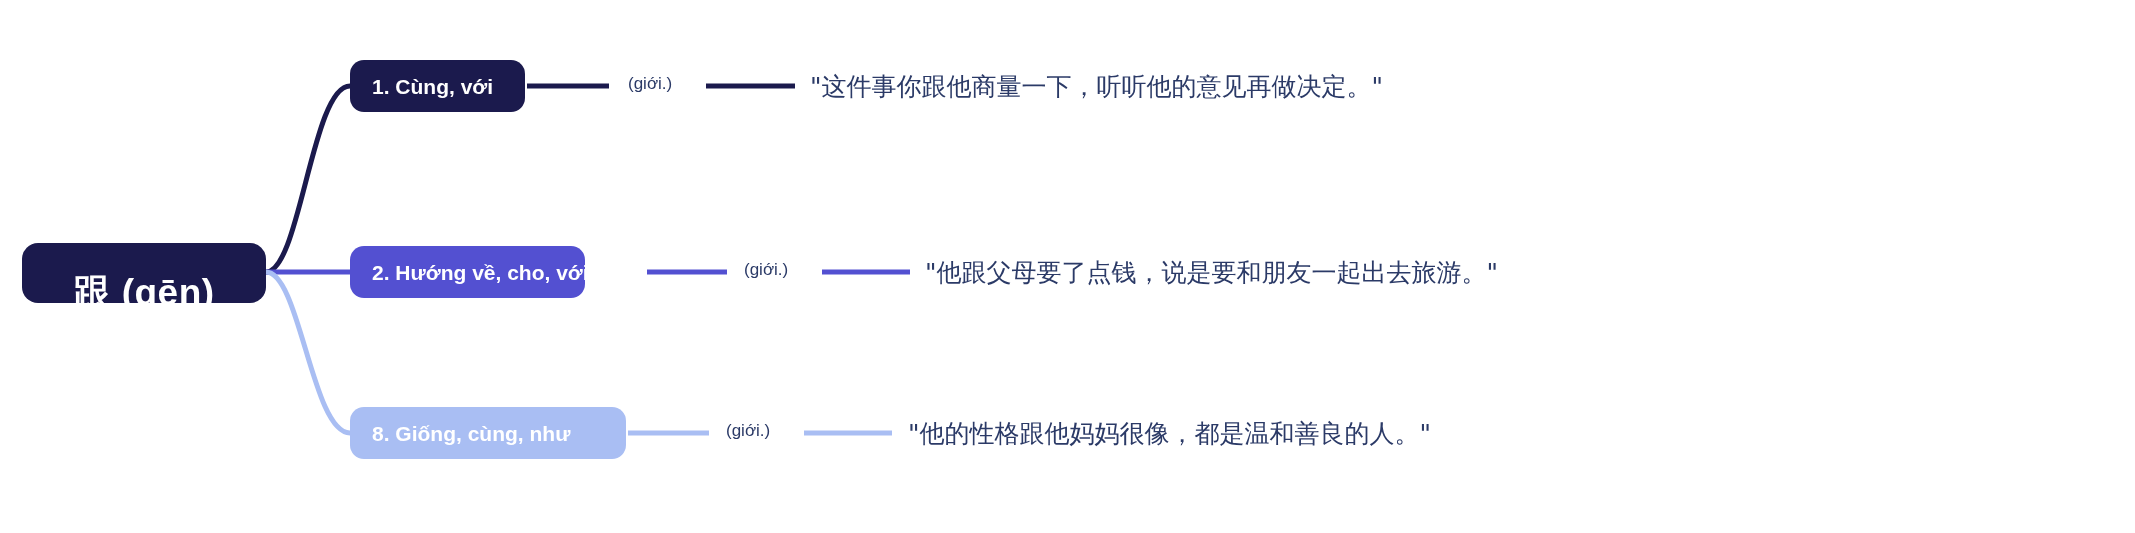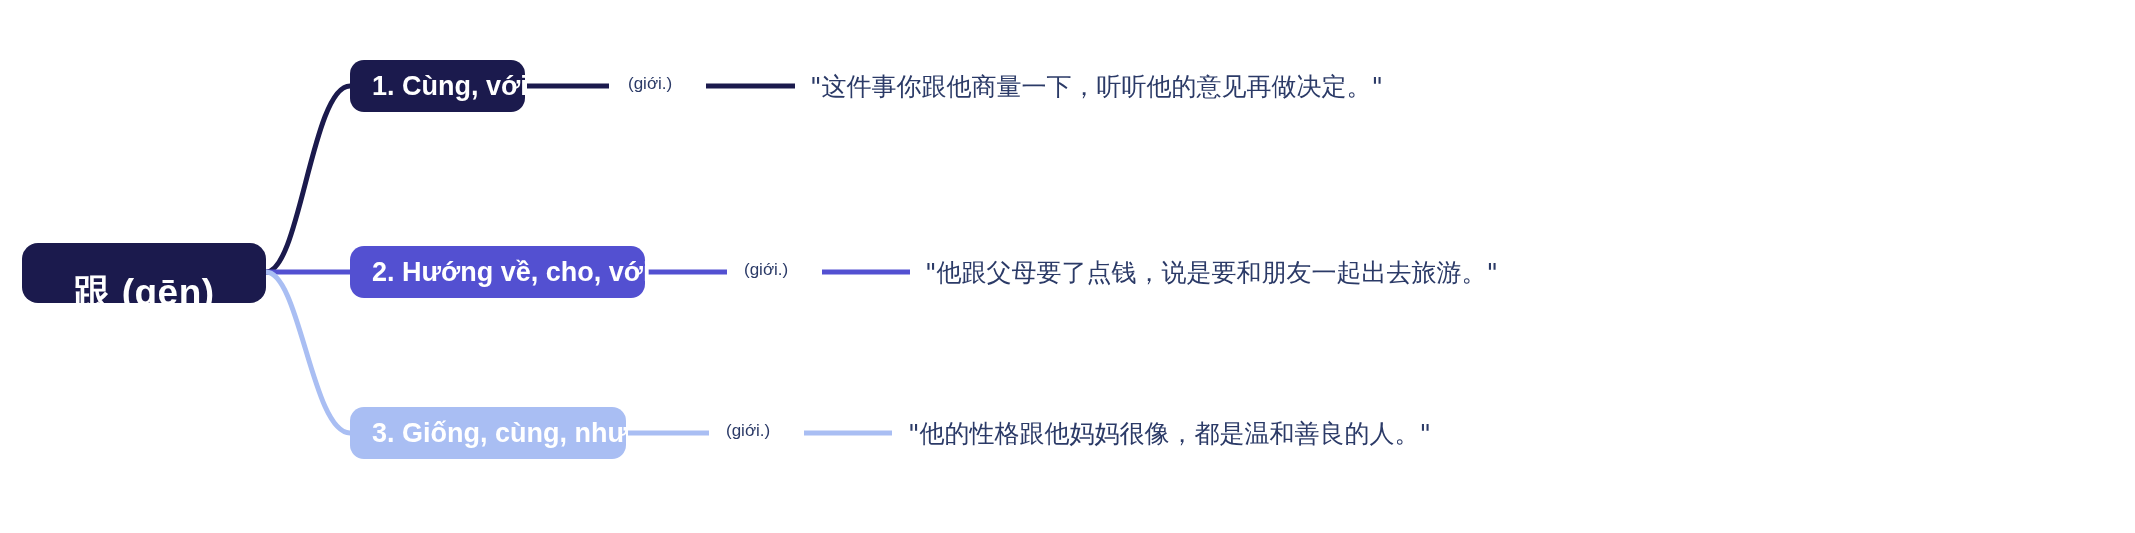--- a/index.html
+++ b/index.html
@@ -58,28 +58,28 @@
     position: absolute;
     height: 52px;
     border-radius: 14px;
     display: flex;
     align-items: center;
     box-sizing: border-box;
     padding: 0 22px;
   }
   .branch-label {
     color: #ffffff;
-    font-size: 27px;
+    font-size: 21px;
     font-weight: bold;
     white-space: nowrap;
     line-height: 1;
   }
 
   #node-1 { left: 350px; top: 61px;  width: 175px; background: #1B1A4D; }
-  #node-2 { left: 350px; top: 246px; width: 295px; background: #5350D1; }
+  #node-2 { left: 350px; top: 246px; width: 235px; background: #5350D1; }
   #node-3 { left: 350px; top: 293px; width: 276px; background: #A9BEF3; }
 
   
   .pos-tag {
     position: absolute;
     font-size: 17px;
     white-space: nowrap;
     line-height: 1;
     color: #2B3A67;
   }
@@ -132,18 +132,18 @@
   <div class="pos-tag" id="pos-1" style="top: 74.5px;">(giới.)</div>
   <div class="example-text" id="ex-1" style="top: 73.5px;">"这件事你跟他商量一下，听听他的意见再做决定。"</div>
 
   <div class="branch-node" id="node-2" style="top: 246px;">
     <span class="branch-label">2. Hướng về, cho, với</span>
   </div>
   <div class="pos-tag" id="pos-2" style="top: 260.5px;">(giới.)</div>
   <div class="example-text" id="ex-2" style="top: 259.5px;">"他跟父母要了点钱，说是要和朋友一起出去旅游。"</div>
 
   <div class="branch-node" id="node-3" style="top: 407px;">
-    <span class="branch-label">3. Giống, cùng, như</span>
+    <span class="branch-label">8. Giống, cùng, như</span>
   </div>
   <div class="pos-tag" id="pos-3" style="top: 421.5px;">(giới.)</div>
   <div class="example-text" id="ex-3" style="top: 420.5px;">"他的性格跟他妈妈很像，都是温和善良的人。"</div>
 
 </div>
 
 </body></html>

